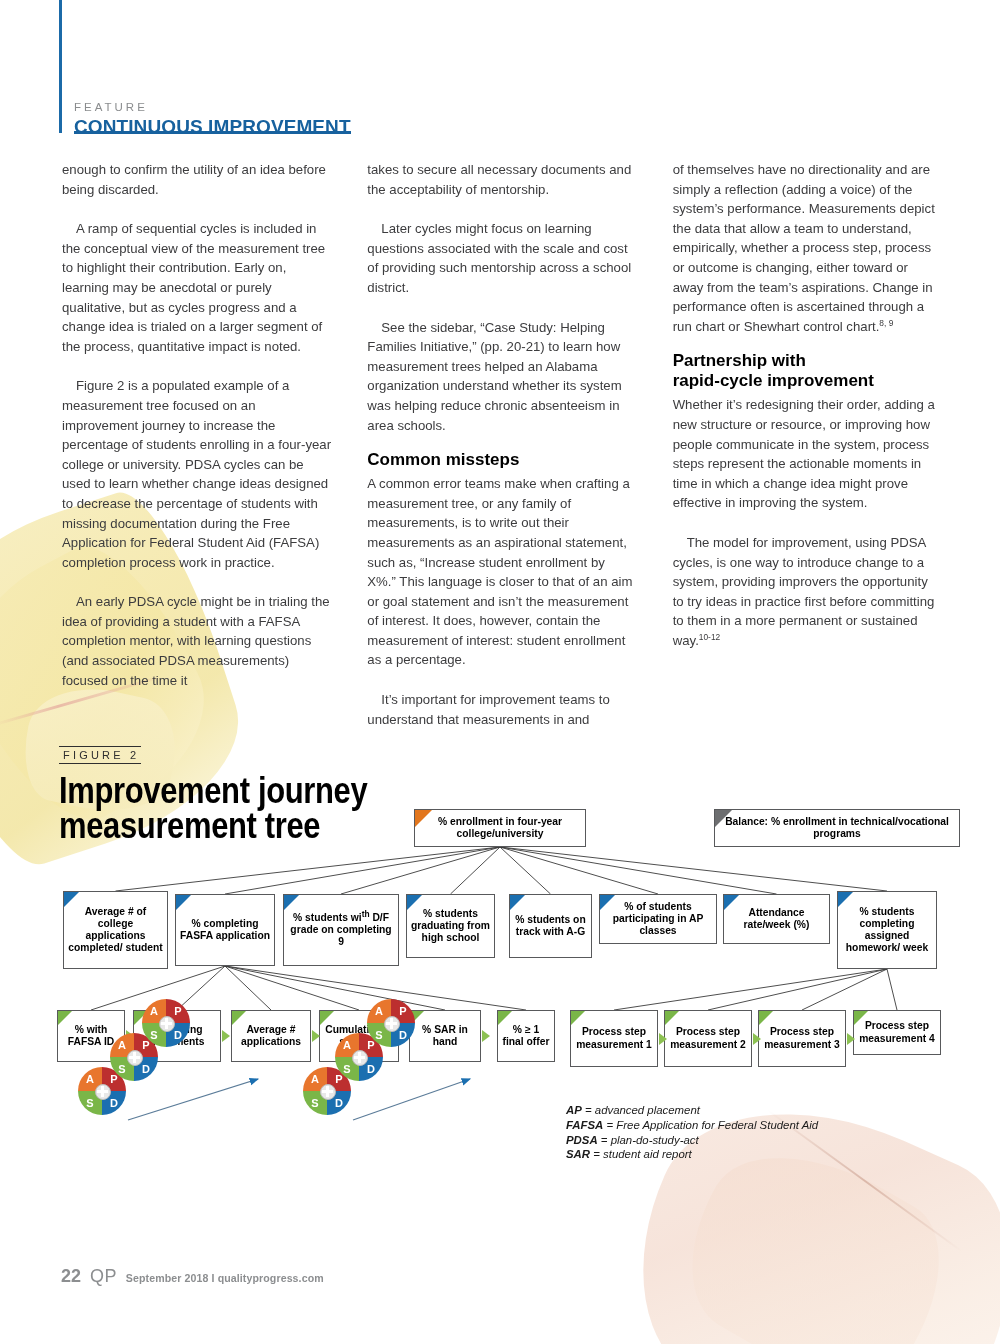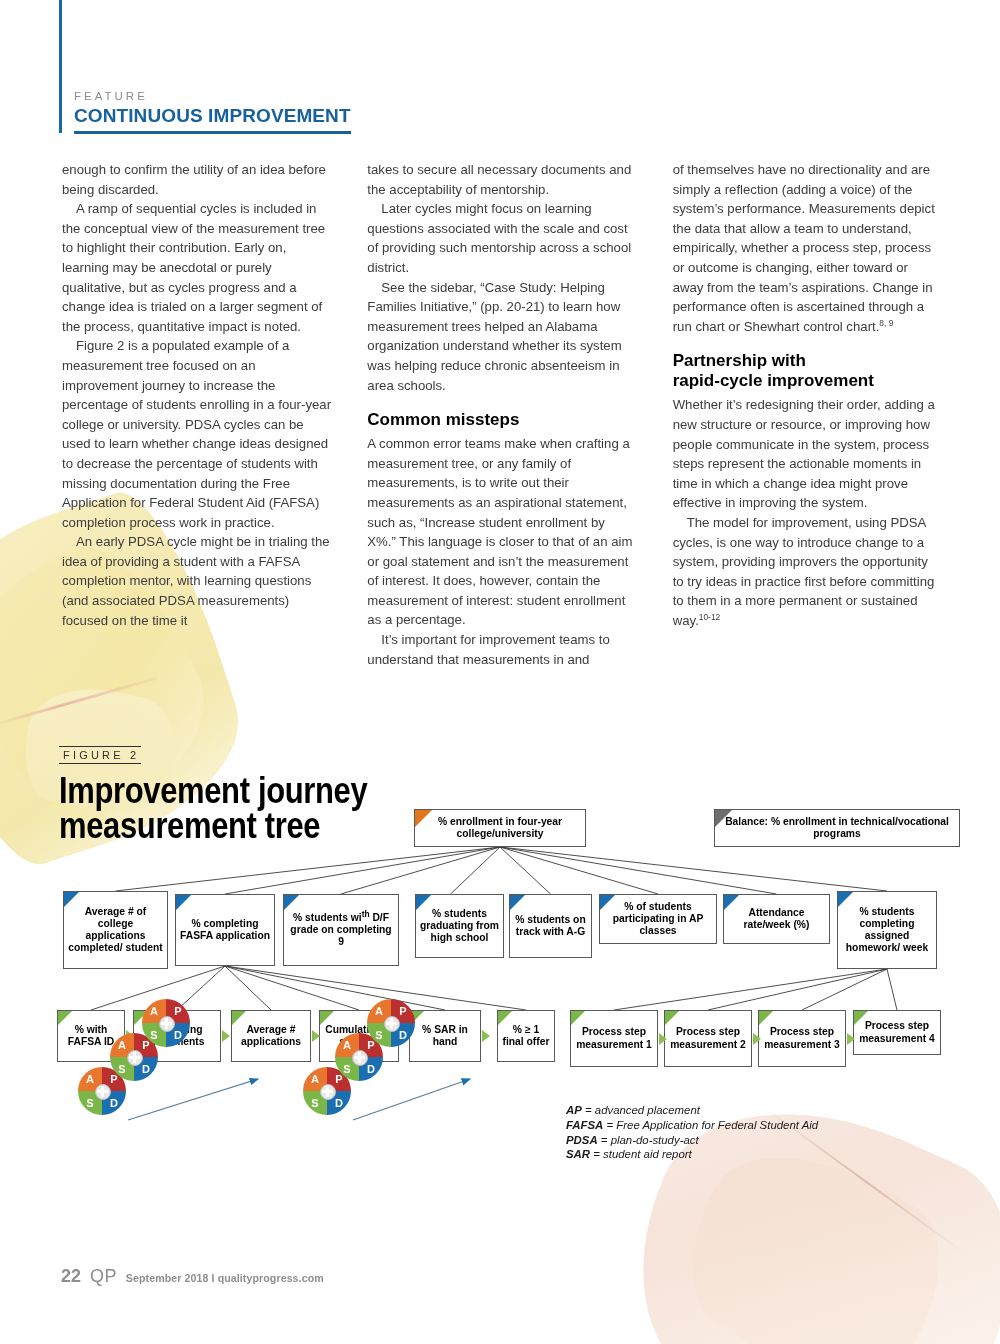--- a/index.html
+++ b/index.html
@@ -52,33 +52,33 @@
   }
   .leaf-pink-vein{
     left:745px;top:1180px;width:240px;height:2px;
     background:linear-gradient(90deg,rgba(211,169,152,0),rgba(197,150,133,.55),rgba(211,169,152,0));
     transform:rotate(36deg);
   }
 
   
   .page-rule{position:absolute;left:59px;top:0;width:3px;height:133px;background:#1b6aa8;z-index:2;}
   .hdr{position:absolute;left:74px;top:90px;z-index:3;}
-  .hdr-kicker{font-size:11.5px;letter-spacing:3px;color:#8a8c8e;font-weight:400;}
+  .hdr-kicker{font-size:11.5px;letter-spacing:3px;color:#8a8c8e;font-weight:400;margin-top:11px;}
   .hdr-title{font-size:19px;letter-spacing:.1px;font-weight:bold;color:#17619e;margin-top:3px;}
   .hdr-underline{position:absolute;left:74px;top:131px;width:277px;height:3px;background:#17619e;z-index:3;}
 
   
   .cols{position:absolute;left:62px;top:160px;width:880px;z-index:3;
         display:flex;gap:36px;}
   .col{width:270px;}
   .col p{
     margin:0;font-size:13.2px;line-height:19.6px;color:#3c3c3e;
     text-align:left;
   }
-  .col p.ind{text-indent:14px;}
+  .col p.ind{text-indent:14px;margin-top:20px;}
   .h2{
     font-size:17px;font-weight:bold;color:#000;line-height:20px;
     margin:15px 0 4px 0;
   }
   sup{font-size:8.4px;vertical-align:super;line-height:0;}
 
   
   .fig{position:absolute;left:59px;top:745px;z-index:3;}
   .fig-kicker{
     font-size:11px;letter-spacing:3.2px;color:#2f2f2f;font-weight:400;
@@ -226,21 +226,21 @@
       <span class="lbl">Average # of college applications completed/ student</span>
     </div>
     <div class="dbox" style="left: 175px; top: 99px; width: 100px; height: 72px;">
       <span class="corner c-blue"></span>
       <span class="lbl">% completing FASFA application</span>
     </div>
     <div class="dbox" style="left: 283px; top: 99px; width: 116px; height: 72px;">
       <span class="corner c-blue"></span>
       <span class="lbl">% students wi<sup>th</sup> D/F grade on completing 9</span>
     </div>
-    <div class="dbox" style="left: 415px; top: 99px; width: 89px; height: 64px; justify-content: center;">
+    <div class="dbox" style="left: 406px; top: 99px; width: 89px; height: 64px; justify-content: center;">
       <span class="corner c-blue"></span>
       <span class="lbl">% students graduating from high school</span>
     </div>
     <div class="dbox" style="left: 509px; top: 99px; width: 83px; height: 64px;">
       <span class="corner c-blue"></span>
       <span class="lbl">% students on track with A-G</span>
     </div>
     <div class="dbox" style="left: 599px; top: 99px; width: 118px; height: 50px;">
       <span class="corner c-blue"></span>
       <span class="lbl">% of students participating in AP classes</span>

